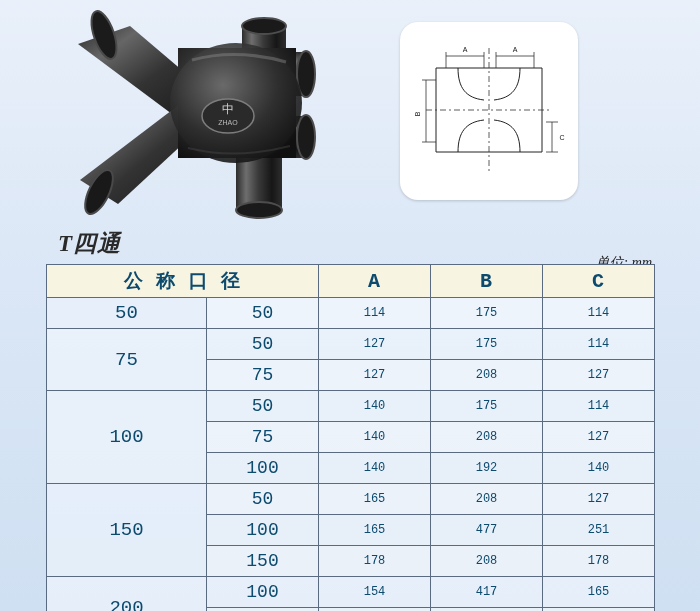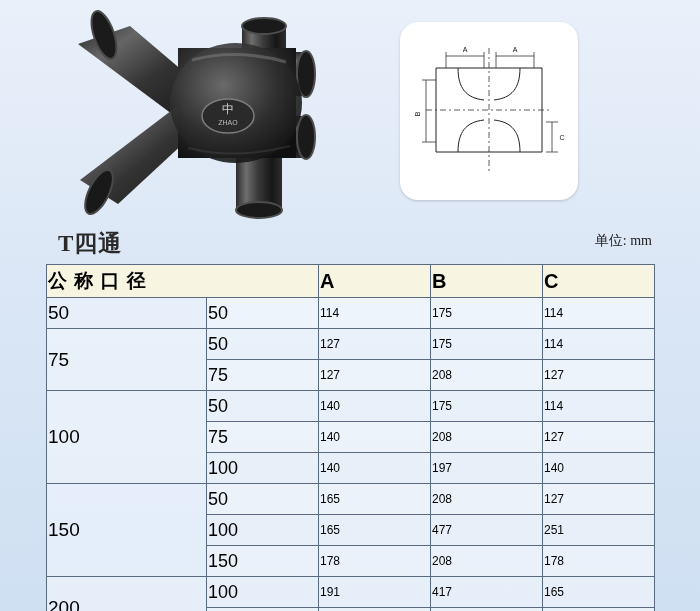--- a/index.html
+++ b/index.html
@@ -38,57 +38,57 @@
     background: #ffffff;
     border-radius: 18px;
     box-shadow: 0 1px 3px rgba(0,0,0,0.18);
   }
   #drawing-card svg { display: block; }
 
   
   #title-row {
     position: absolute;
     left: 0; top: 228px;
-    width: 700px; height: 36px;
+    width: 700px; height: 36px; font-style: italic;
   }
   #page-title {
     position: absolute;
     left: 58px; top: 0;
     font-size: 23px;
     font-weight: bold;
     color: #2a2a2a;
     letter-spacing: 1px;
     font-family: "Liberation Serif", serif;
   }
   #unit-note {
     position: absolute;
-    right: 48px; top: 4px;
+    right: 48px; top: 26px;
     font-size: 14px;
     color: #222;
     font-family: "Liberation Serif", serif;
   }
 
   
   #spec-table {
     position: absolute;
     left: 46px; top: 264px;
     width: 608px;
     border-collapse: collapse;
     table-layout: fixed;
     background: transparent;
   }
   #spec-table col.c-nom  { width: 160px; }
   #spec-table col.c-sub  { width: 112px; }
   #spec-table col.c-abc  { width: 112px; }
 
   #spec-table th, #spec-table td {
     border: 1px solid #5a6a80;
-    text-align: left;
-    font-family: Liberation Sans, sans-serif;
-    color: #000000;
+    text-align: center;
+    font-family: Liberation Mono, monospace;
+    color: #0c4a6e;
   }
   #spec-table thead th {
     height: 30px;
     font-size: 19px;
     font-weight: bold;
     background: #f7f4e2;
     letter-spacing: 1px;
   }
   #spec-table thead th.latin {
     font-size: 20px;
@@ -284,21 +284,21 @@
     </tr>
     <tr>
       <td class="sub">75</td>
       <td>140</td>
       <td>208</td>
       <td>127</td>
     </tr>
     <tr>
       <td class="sub">100</td>
       <td>140</td>
-      <td>197</td>
+      <td>192</td>
       <td>140</td>
     </tr>
 
     <tr>
       <td class="nom" rowspan="3">150</td>
       <td class="sub">50</td>
       <td>165</td>
       <td>208</td>
       <td>127</td>
     </tr>
@@ -311,21 +311,21 @@
     <tr>
       <td class="sub">150</td>
       <td>178</td>
       <td>208</td>
       <td>178</td>
     </tr>
 
     <tr>
       <td class="nom" rowspan="2">200</td>
       <td class="sub">100</td>
-      <td>191</td>
+      <td>154</td>
       <td>417</td>
       <td>165</td>
     </tr>
     <tr>
       <td class="sub">200</td>
       <td>216</td>
       <td>394</td>
       <td>216</td>
     </tr>
   </tbody>

